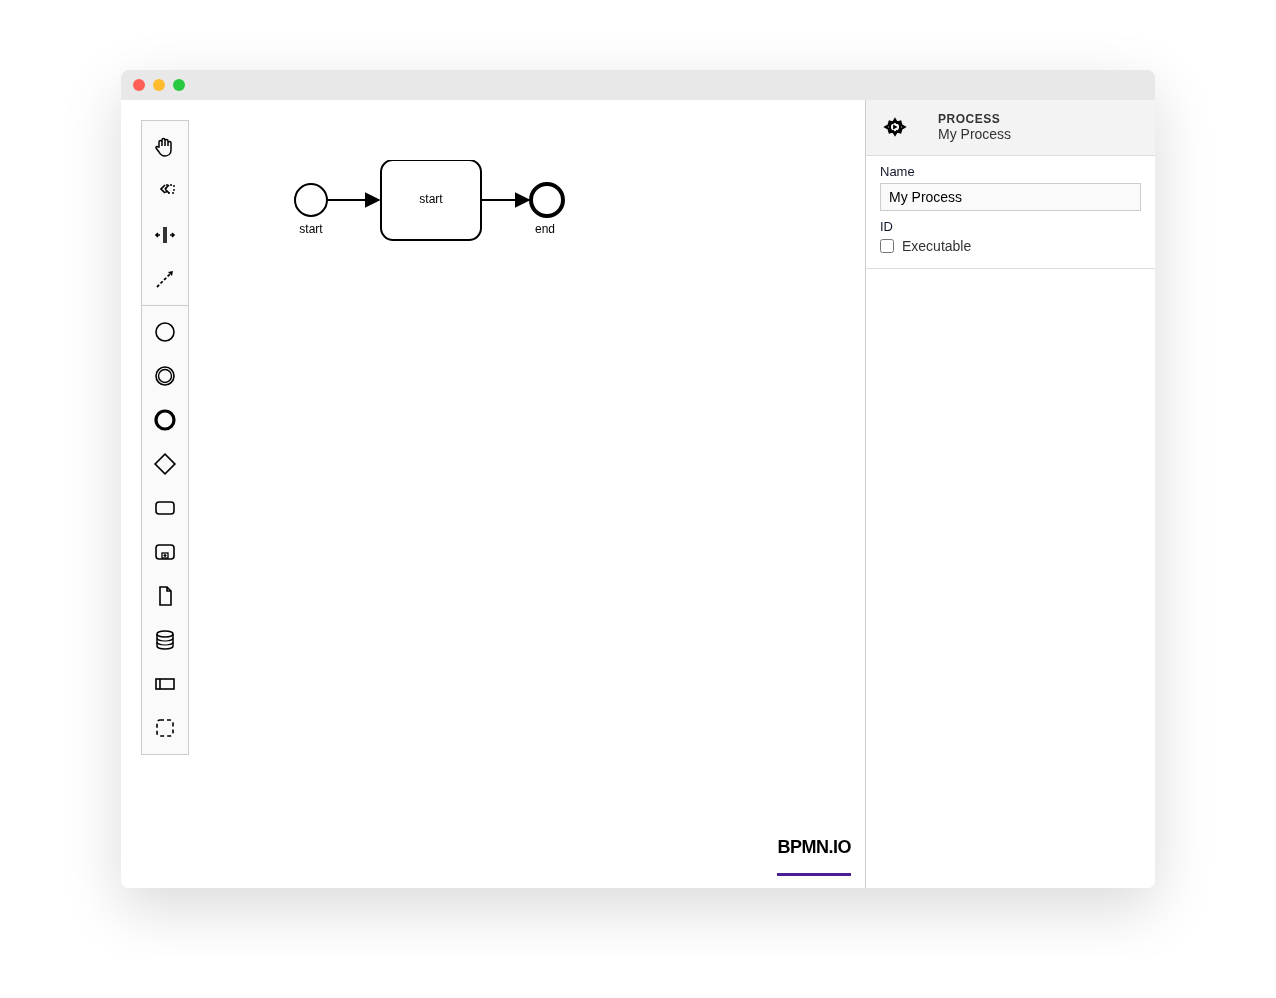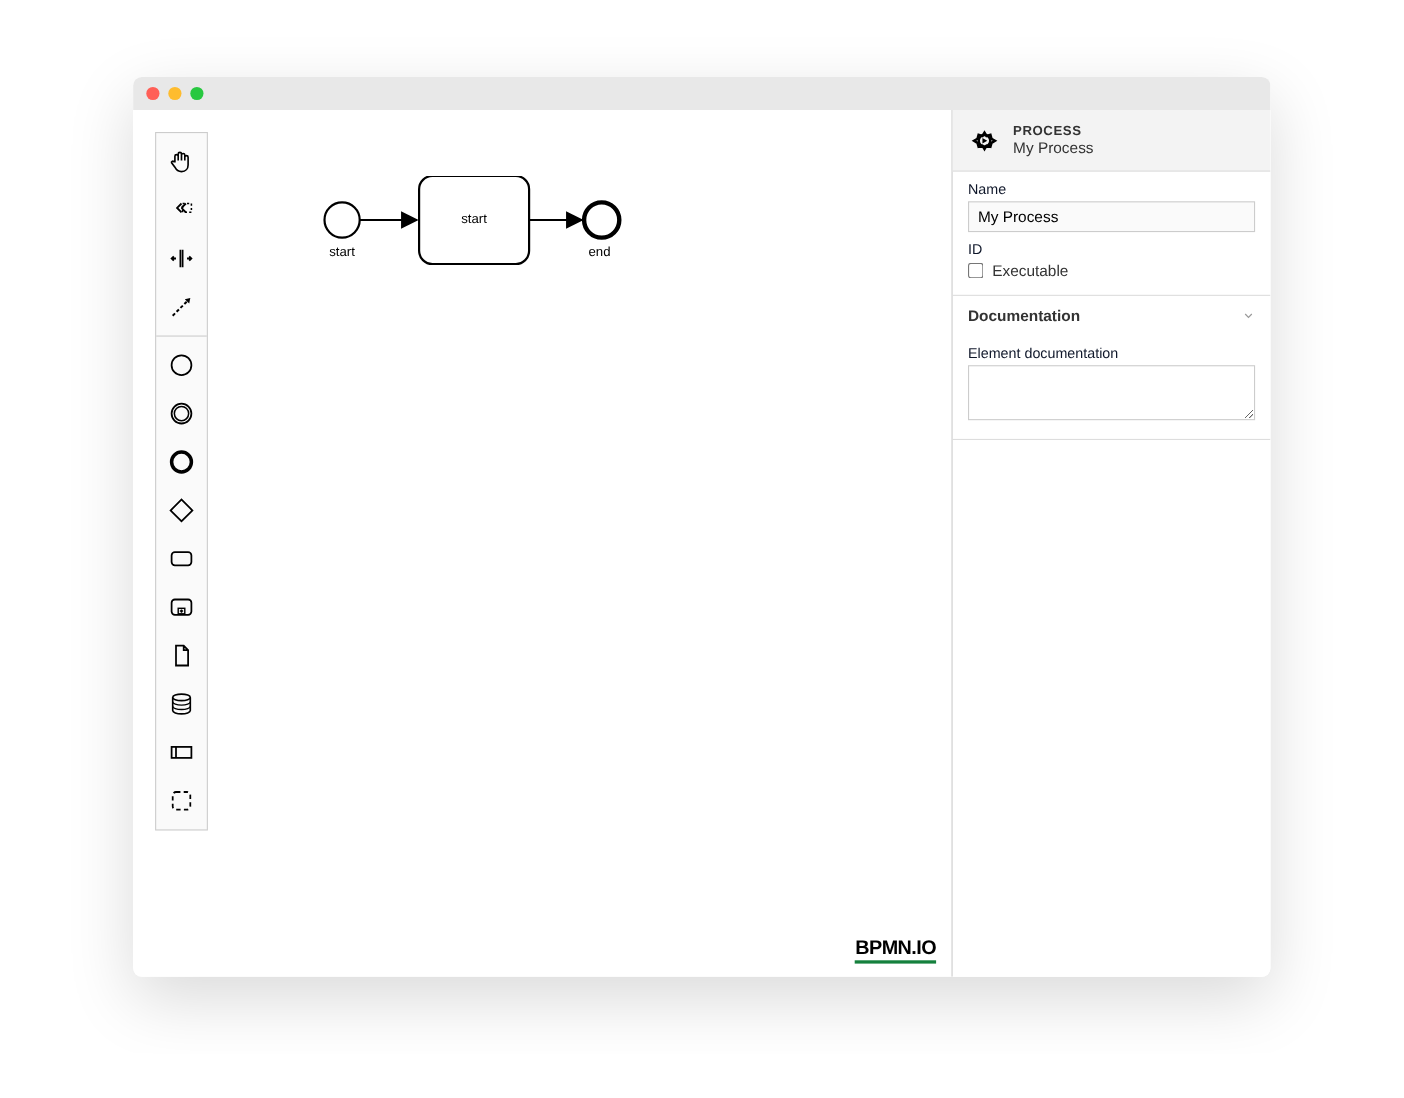--- a/index.html
+++ b/index.html
@@ -74,22 +74,22 @@
     position: relative;
   }
   .watermark {
     position: absolute;
     bottom: 12px;
     right: 14px;
     font-weight: 900;
     font-family: "Arial Black", Arial, sans-serif;
     font-size: 18px;
     letter-spacing: -0.5px;
-    border-bottom: 3px solid #15803d;
-    padding-bottom: 1px;
+    border-bottom: 3px solid #4c1d95;
+    padding-bottom: 15px;
   }
 
   
   .diagram {
     position: absolute;
     top: 60px;
     left: 170px;
     width: 350px;
     height: 150px;
   }
@@ -103,22 +103,22 @@
     width: 290px;
     border-left: 1px solid #ccc;
     background: #fff;
     display: flex;
     flex-direction: column;
     font-size: 14px;
     color: #333;
   }
   .props-header {
     display: flex;
-    align-items: flex-end;
-    gap: 11px;
+    align-items: flex-start;
+    gap: 28px;
     padding: 12px 14px;
     background: #f3f3f3;
     border-bottom: 1px solid #ddd;
   }
   .props-header .title {
     display: flex;
     flex-direction: column;
     line-height: 1.2;
   }
   .props-header .type {
@@ -332,30 +332,16 @@
           <div class="field-label">Name</div>
           <input class="text-input" value="My Process" style="">
           <div class="field-label">ID</div>
           <label class="checkbox-row">
             <input type="checkbox" style="">
             <span>Executable</span>
           </label>
         </div>
       </div>
 
-      <div class="section">
-        <div class="section-header">
-          <span>Documentation</span>
-          <span class="right">
-            <svg class="chev" viewBox="0 0 24 24">
-                <path d="M6 9 L12 15 L18 9" fill="none" stroke="#999" stroke-width="2.2"></path>
-              </svg>
-          </span>
-        </div>
-        <div class="section-body">
-          <div class="field-label">Element documentation</div>
-          <textarea class="textarea" style=""></textarea>
-        </div>
-      </div>
     </div>
 
   </div>
 </div>
 
 </body></html>

